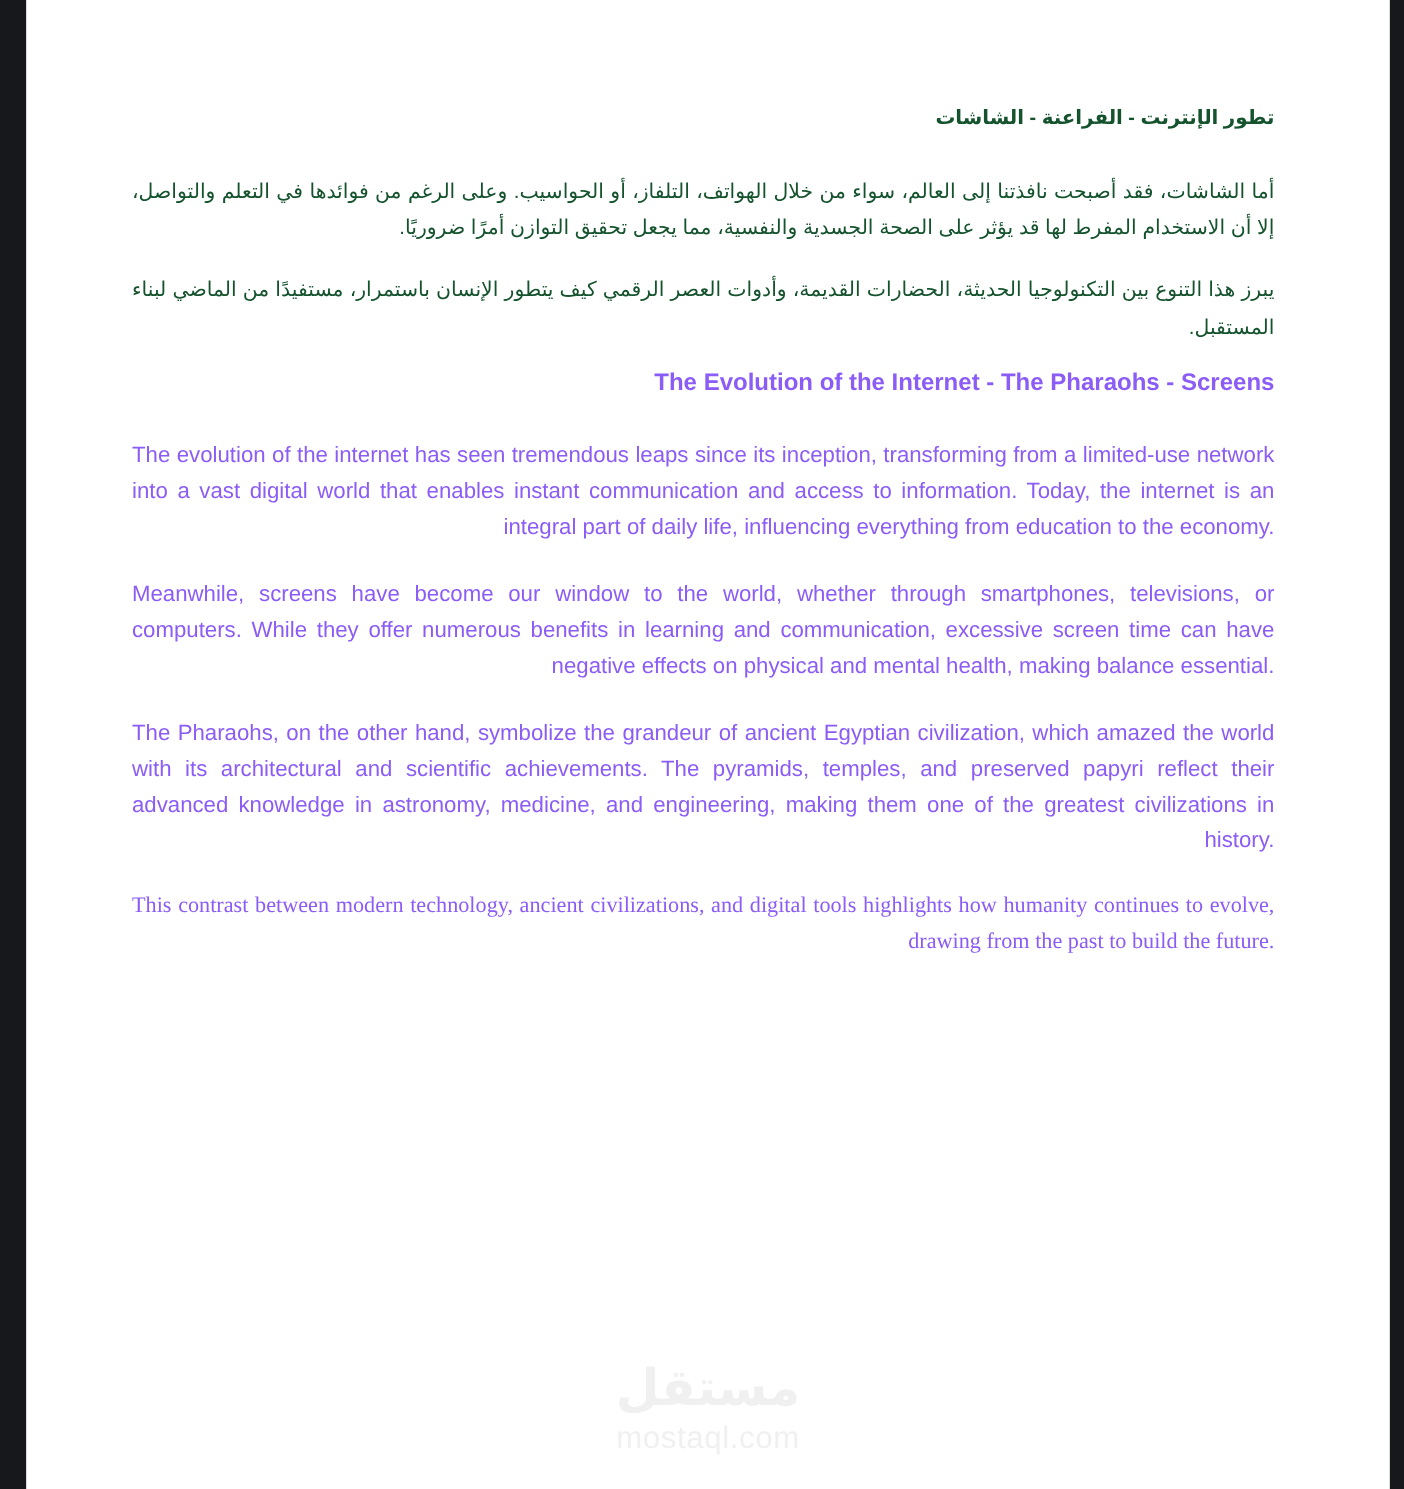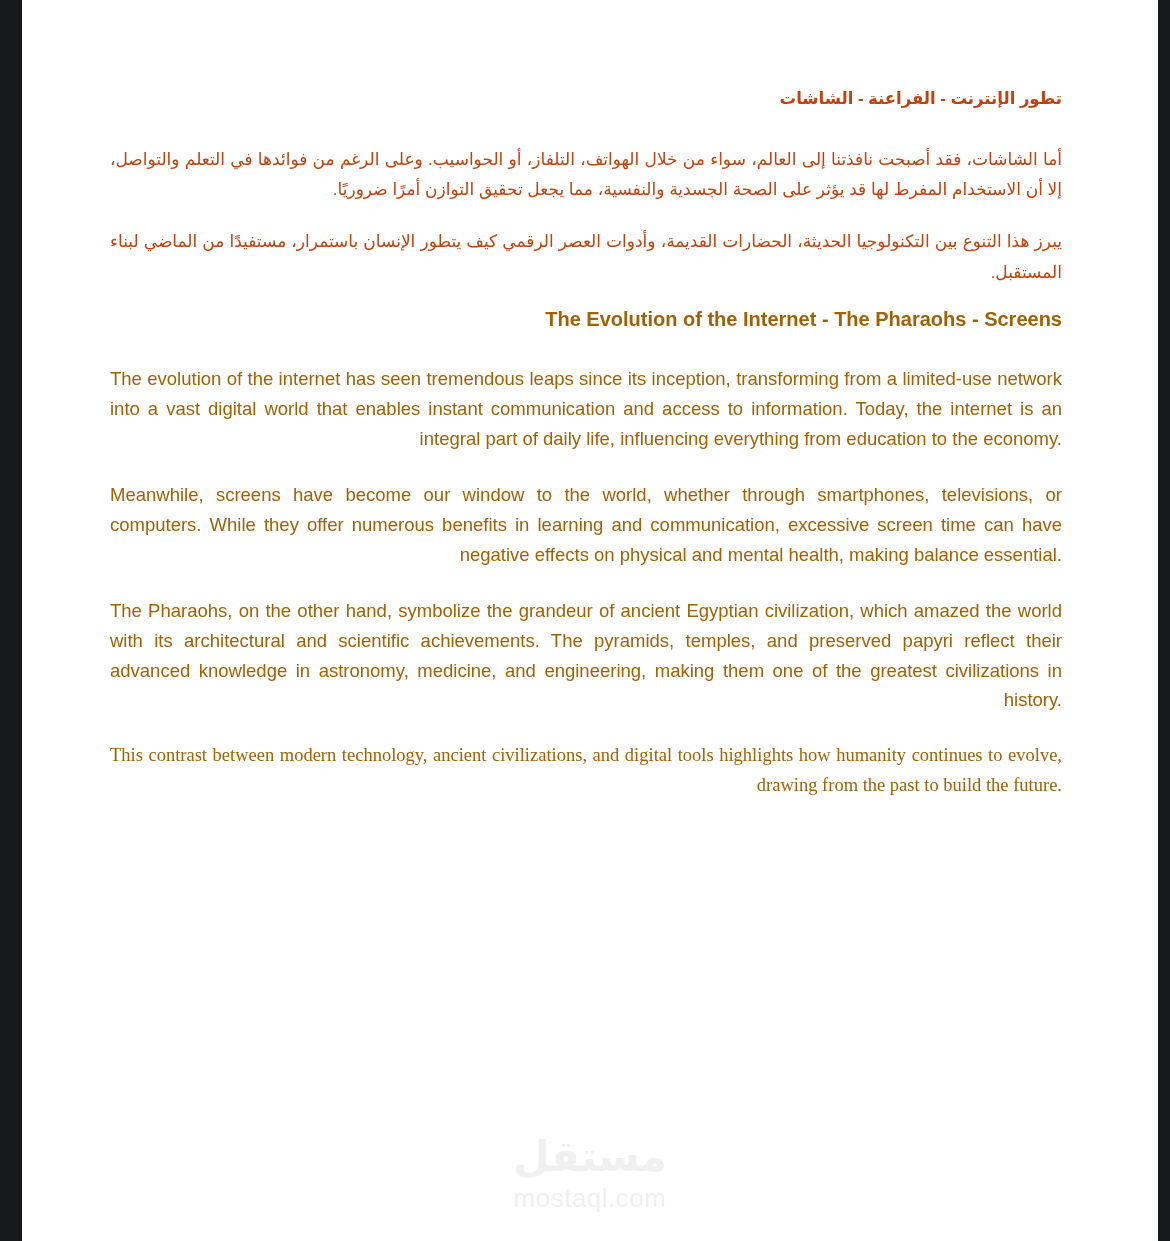--- a/index.html
+++ b/index.html
@@ -45,41 +45,41 @@
     right: 0;
     top: 0;
     padding: 86px 96px 0 88px;
     box-sizing: border-box;
   }
 
   
   .ar-block {
     direction: rtl;
     text-align: right;
-    color: #c2410c;
+    color: #14532d;
   }
   .ar-title {
     font-size: 16.5px;
     line-height: 1.5;
     margin: 0 0 34px 0;
     letter-spacing: 0.1px;
   }
   .ar-para {
     font-size: 17px;
     line-height: 1.78;
     margin: 0 0 22px 0;
     text-align: justify;
     text-justify: inter-word;
   }
   .ar-para:last-child { margin-bottom: 12px; }
 
   
   .en-block {
     direction: rtl;
-    color: #a16207;
+    color: #8b5cf6;
     margin-top: 16px;
   }
   .en-heading {
     direction: rtl;
     text-align: right;
     font-size: 20px;
     line-height: 1.5;
     margin: 0 0 30px 0;
     unicode-bidi: plaintext;
   }

